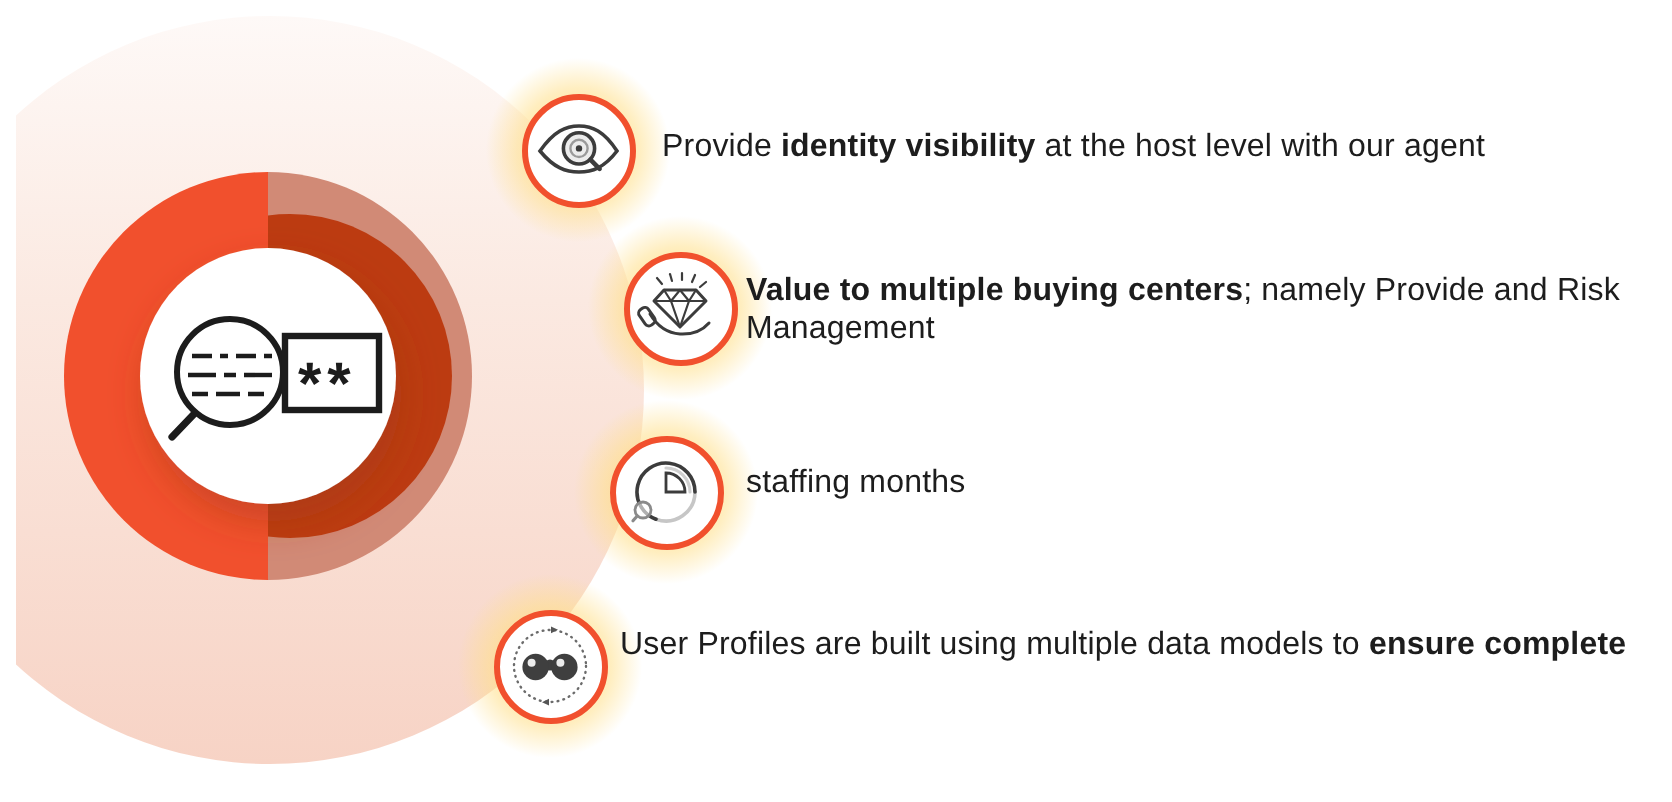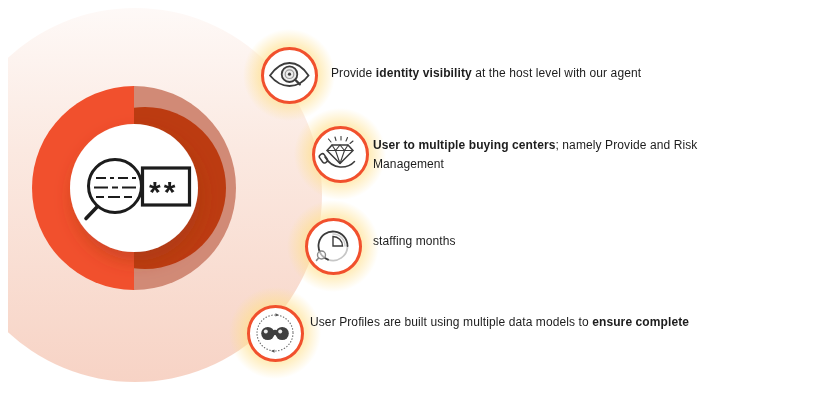--- a/index.html
+++ b/index.html
@@ -16,21 +16,21 @@
   .glow{
     position:absolute;width:118px;height:118px;border-radius:50%;z-index:1;pointer-events:none;
     background:radial-gradient(closest-side, rgba(255,215,105,.95), rgba(255,224,140,.55) 52%, rgba(255,234,170,0) 78%);
   }
   .icon-circle{
     position:absolute;width:57px;height:57px;box-sizing:border-box;border-radius:50%;
     background:#fff;border:3px solid var(--accent);z-index:2;
     display:flex;align-items:center;justify-content:center;
   }
   .feature-text{
-    position:absolute;z-index:3;font-size:12px;line-height:19px;letter-spacing:.1px;
+    position:absolute;z-index:3;font-size:16px;line-height:19px;letter-spacing:.1px;
   }
   .feature-text .line{white-space:nowrap;}
   .feature-text b{font-weight:700;}
 </style>
 </head>
 <body>
 
 <div class="canvas">
 
   <svg class="bg-svg" width="836" height="401" viewBox="0 0 836 401">
@@ -105,21 +105,21 @@
         <path d="M -8 -9 L 8 -9 L 13 -3.5 L 0 9.5 L -13 -3.5 Z"></path>
         <path d="M -13 -3.5 H 13" stroke-width="1.1"></path>
         <path d="M -8 -9 L -4.5 -3.5 L 0 -9 L 4.5 -3.5 L 8 -9" stroke-width="1.1"></path>
         <path d="M -4.5 -3.5 L 0 9.5 M 4.5 -3.5 L 0 9.5" stroke-width="1.1"></path>
         <path d="M -15 3 C -12 8 -7 12.5 0 13 C 6 13.3 11 11.5 14.5 7.5"></path>
         <rect x="-19.5" y="-0.5" width="5.5" height="9.5" rx="2.2" transform="rotate(-35 -16.5 4)"></rect>
       </g>
     </svg>
   </div>
   <div class="feature-text" style="left:373px;top:136px">
-      <div class="line"><b>User to multiple buying centers</b><span>; namely Provide and Risk</span></div>
+      <div class="line"><b>Value to multiple buying centers</b><span>; namely Provide and Risk</span></div>
       <div class="line"><span>Management</span></div>
     </div>
 
   <div class="glow" style="left:274px;top:187px"></div>
   <div class="icon-circle" style="left:304.5px;top:217.5px">
     <svg width="46" height="46" viewBox="-23 -23 46 46">
       <g fill="none" stroke-linecap="round">
         <path d="M 14.5 0 A 14.5 14.5 0 0 1 -5 13.6" stroke="#C6C6C6" stroke-width="1.8"></path>
         <path d="M -5 13.6 A 14.5 14.5 0 1 1 14.5 0" stroke="var(--icon-ink)" stroke-width="1.8"></path>
         <path d="M 0 -12 A 12 12 0 0 1 12 0" stroke="#CFCFCF" stroke-width="1.6"></path>

